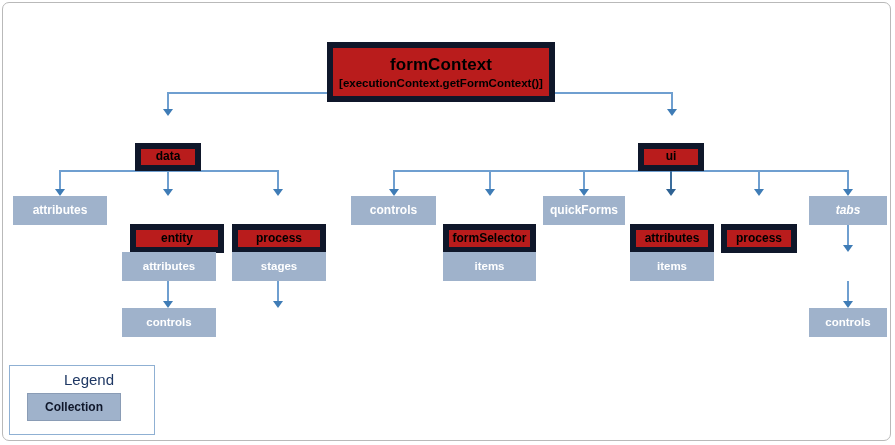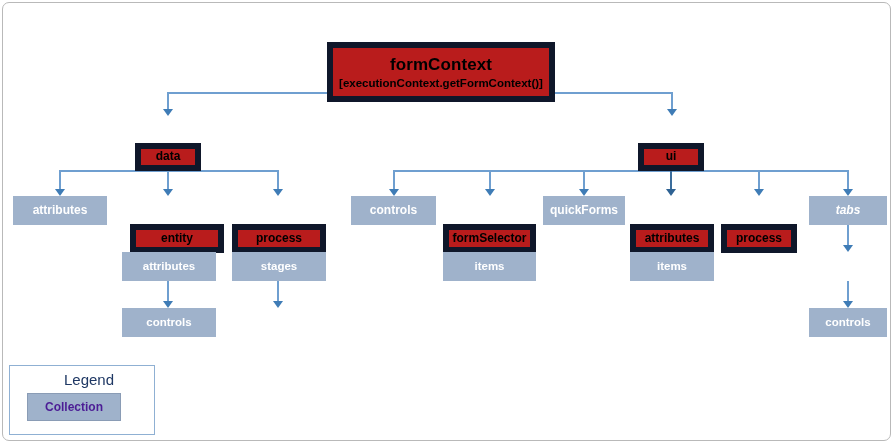--- a/index.html
+++ b/index.html
@@ -101,21 +101,21 @@
     margin-left:46px;
   }
   #legend .legend-swatch{
     position:absolute;
     left:17px; top:27px;
     width:94px; height:28px;
     background:#9fb2cb;
     border:1px solid #8a9cb5;
     box-sizing:border-box;
     display:flex; align-items:center; justify-content:center;
-    color:#4c1d95;
+    color:#0f172a;
     font-size:12px;
     font-weight:bold;
   }
 </style>
 </head>
 <body>
 
 <div id="canvas">
 
   <div id="frame"></div>

